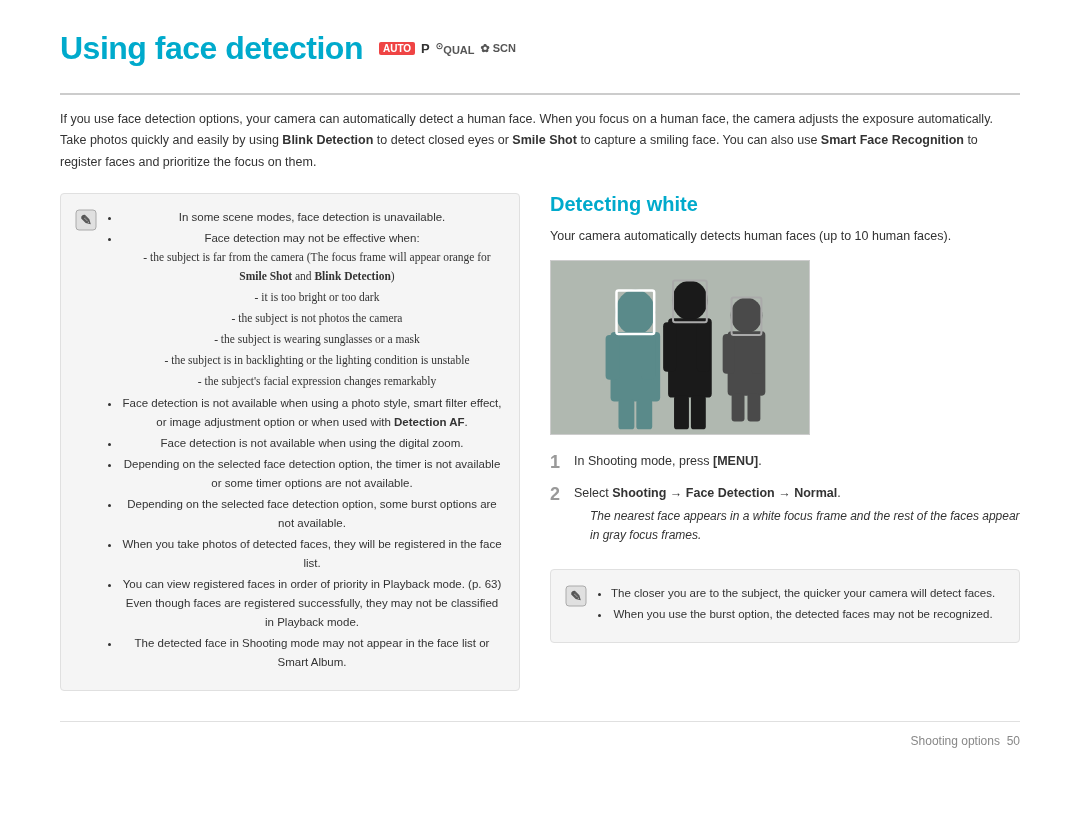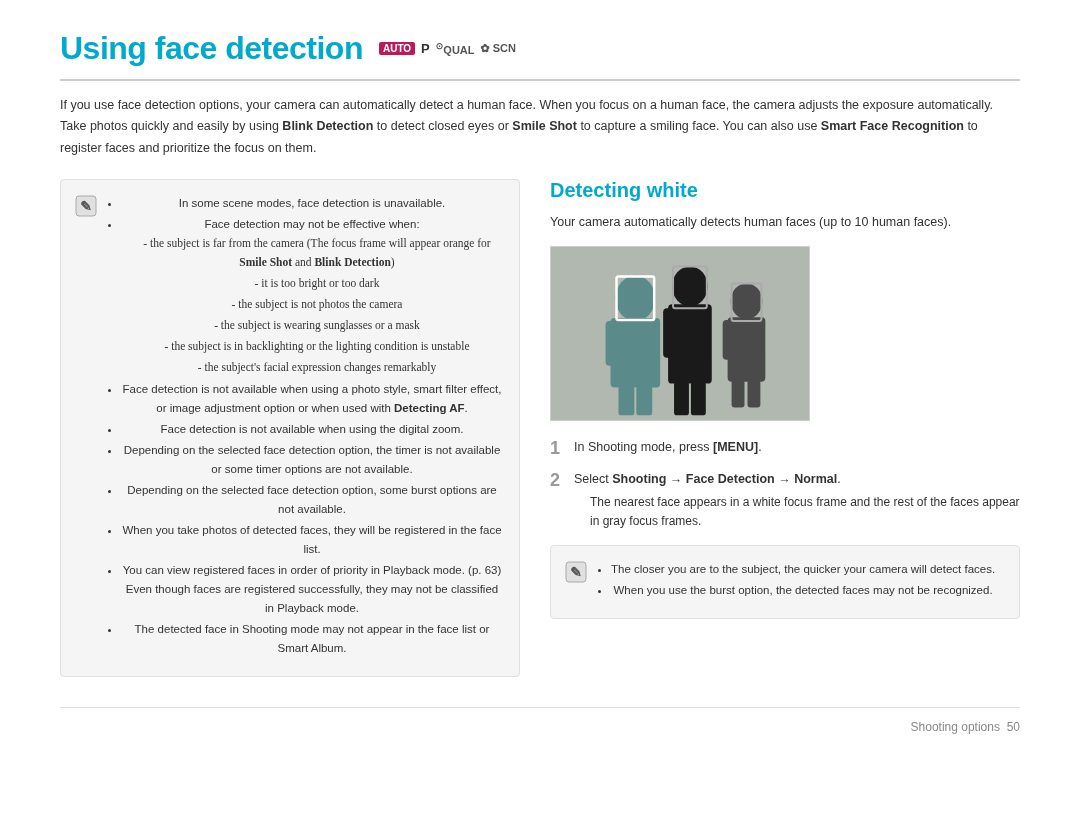--- a/index.html
+++ b/index.html
@@ -10,21 +10,21 @@
       color: #333;
       width: 1080px;
       min-height: 815px;
       padding: 30px 60px 40px 60px;
     }
 
     .page-header {
       display: flex;
       align-items: center;
       border-bottom: 2px solid #ccc;
-      padding-bottom: 12px;
+      padding-bottom: 26px;
       margin-bottom: 14px;
     }
 
     .page-title {
       font-size: 32px;
       font-weight: bold;
       color: #00aacc;
       margin-right: 16px;
       letter-spacing: -0.5px;
     }
@@ -40,21 +40,21 @@
 
     .badge {
       background: #555;
       color: white;
       padding: 1px 4px;
       border-radius: 2px;
       font-size: 10px;
       font-weight: bold;
     }
 
-    .badge-auto { background: #be185d; }
+    .badge-auto { background: #ef4444; }
 
     .intro-text {
       font-size: 12.5px;
       line-height: 1.7;
       margin-bottom: 20px;
       color: #333;
     }
 
     .two-col {
       display: flex;
@@ -168,22 +168,23 @@
     .step-text {
       flex: 1;
     }
 
     .step-text ul {
       padding-left: 16px;
       margin-top: 4px;
     }
 
     .step-text ul li {
-      margin-bottom: 2px;
+      margin-bottom: 12px;
       font-size: 12px;
+      font-style: italic;
     }
 
     .footer {
       text-align: right;
       font-size: 12px;
       color: #888;
       margin-top: 30px;
       border-top: 1px solid #e0e0e0;
       padding-top: 12px;
     }
@@ -227,21 +228,21 @@
           <li>Face detection may not be effective when:
             <ul class="sub-list">
               <li>the subject is far from the camera (The focus frame will appear orange for <strong>Smile Shot</strong> and <strong>Blink Detection</strong>)</li>
               <li>it is too bright or too dark</li>
               <li>the subject is not photos the camera</li>
               <li>the subject is wearing sunglasses or a mask</li>
               <li>the subject is in backlighting or the lighting condition is unstable</li>
               <li>the subject's facial expression changes remarkably</li>
             </ul>
           </li>
-          <li>Face detection is not available when using a photo style, smart filter effect, or image adjustment option or when used with <strong>Detecting AF</strong>.</li>
+          <li>Face detection is not available when using a photo style, smart filter effect, or image adjustment option or when used with <strong>Detection AF</strong>.</li>
           <li>Face detection is not available when using the digital zoom.</li>
           <li>Depending on the selected face detection option, the timer is not available or some timer options are not available.</li>
           <li>Depending on the selected face detection option, some burst options are not available.</li>
           <li>When you take photos of detected faces, they will be registered in the face list.</li>
           <li>You can view registered faces in order of priority in Playback mode. (p. 63) Even though faces are registered successfully, they may not be classified in Playback mode.</li>
           <li>The detected face in Shooting mode may not appear in the face list or Smart Album.</li>
         </ul>
       </div>
     </div>
   </div>

